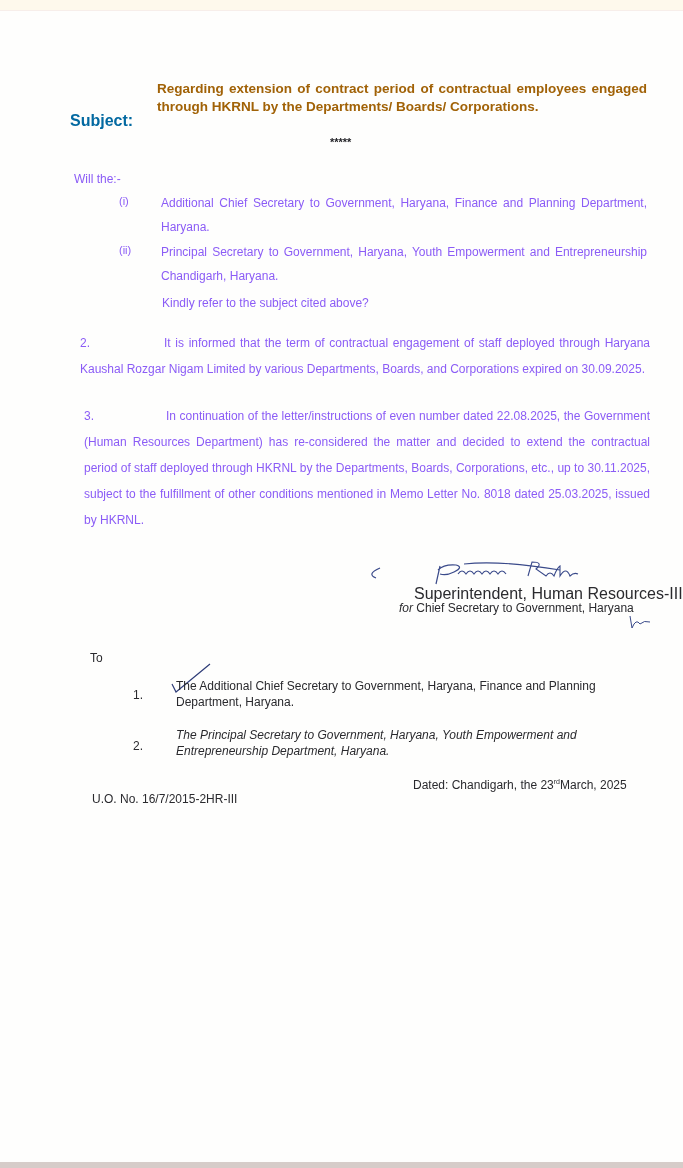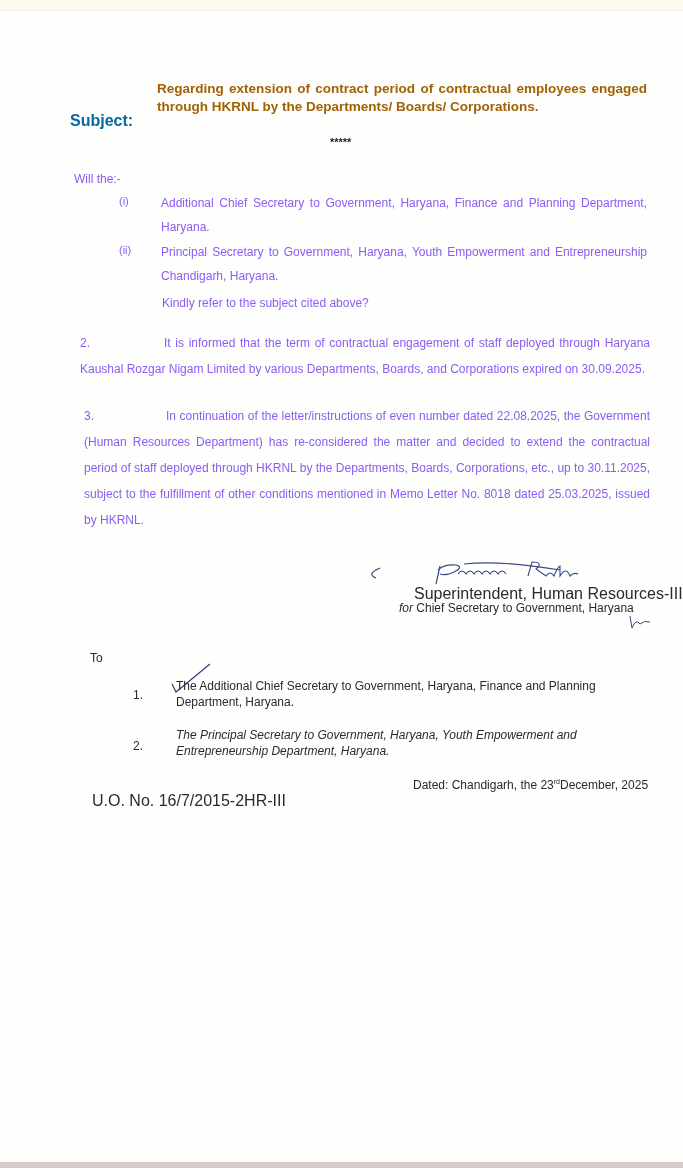--- a/index.html
+++ b/index.html
@@ -40,21 +40,21 @@
 
   .to { left: 90px; top: 651px; font-size: 12px; }
   .to-num { font-size: 12px; }
   .tn1 { left: 133px; top: 688px; }
   .tn2 { left: 133px; top: 739px; }
   .to-item { left: 176px; width: 470px; white-space: normal; font-size: 12px; line-height: 16px; }
   .ti1 { top: 678px; }
   .ti2 { top: 727px; font-style: italic; }
   .check { left: 160px; top: 662px; }
 
-  .uo { left: 92px; top: 792px; font-size: 16px; }
+  .uo { left: 92px; top: 792px; font-size: 12px; }
   .dated { left: 413px; top: 778px; font-size: 12px; }
   .dated sup { font-size: 7px; }
 </style>
 </head>
 <body>
 
 <div class="top-band"></div>
 
 <div class="abs subject-label">Subject:</div>
 <div class="abs subject-text">Regarding extension of contract period of contractual employees engaged through HKRNL by the Departments/ Boards/ Corporations.</div>
@@ -95,15 +95,15 @@
 <svg class="abs check" width="52" height="34" viewBox="0 0 52 34">
   <path d="M12 22 L16 30 L50 2" stroke="#2e3c78" stroke-width="1.2" fill="none"></path>
 </svg>
 
 <div class="abs to-num tn1">1.</div>
 <div class="abs to-item ti1">The Additional Chief Secretary to Government, Haryana, Finance and Planning Department, Haryana.</div>
 <div class="abs to-num tn2">2.</div>
 <div class="abs to-item ti2">The Principal Secretary to Government, Haryana, Youth Empowerment and Entrepreneurship Department, Haryana.</div>
 
 <div class="abs uo">U.O. No. 16/7/2015-2HR-III</div>
-<div class="abs dated"><span>Dated: Chandigarh, the 23</span><sup>rd</sup><span>December, 2025</span></div>
+<div class="abs dated"><span>Dated: Chandigarh, the 23</span><sup>rd</sup><span>March, 2025</span></div>
 
 <div class="bottom-band"></div>
 
 </body></html>

